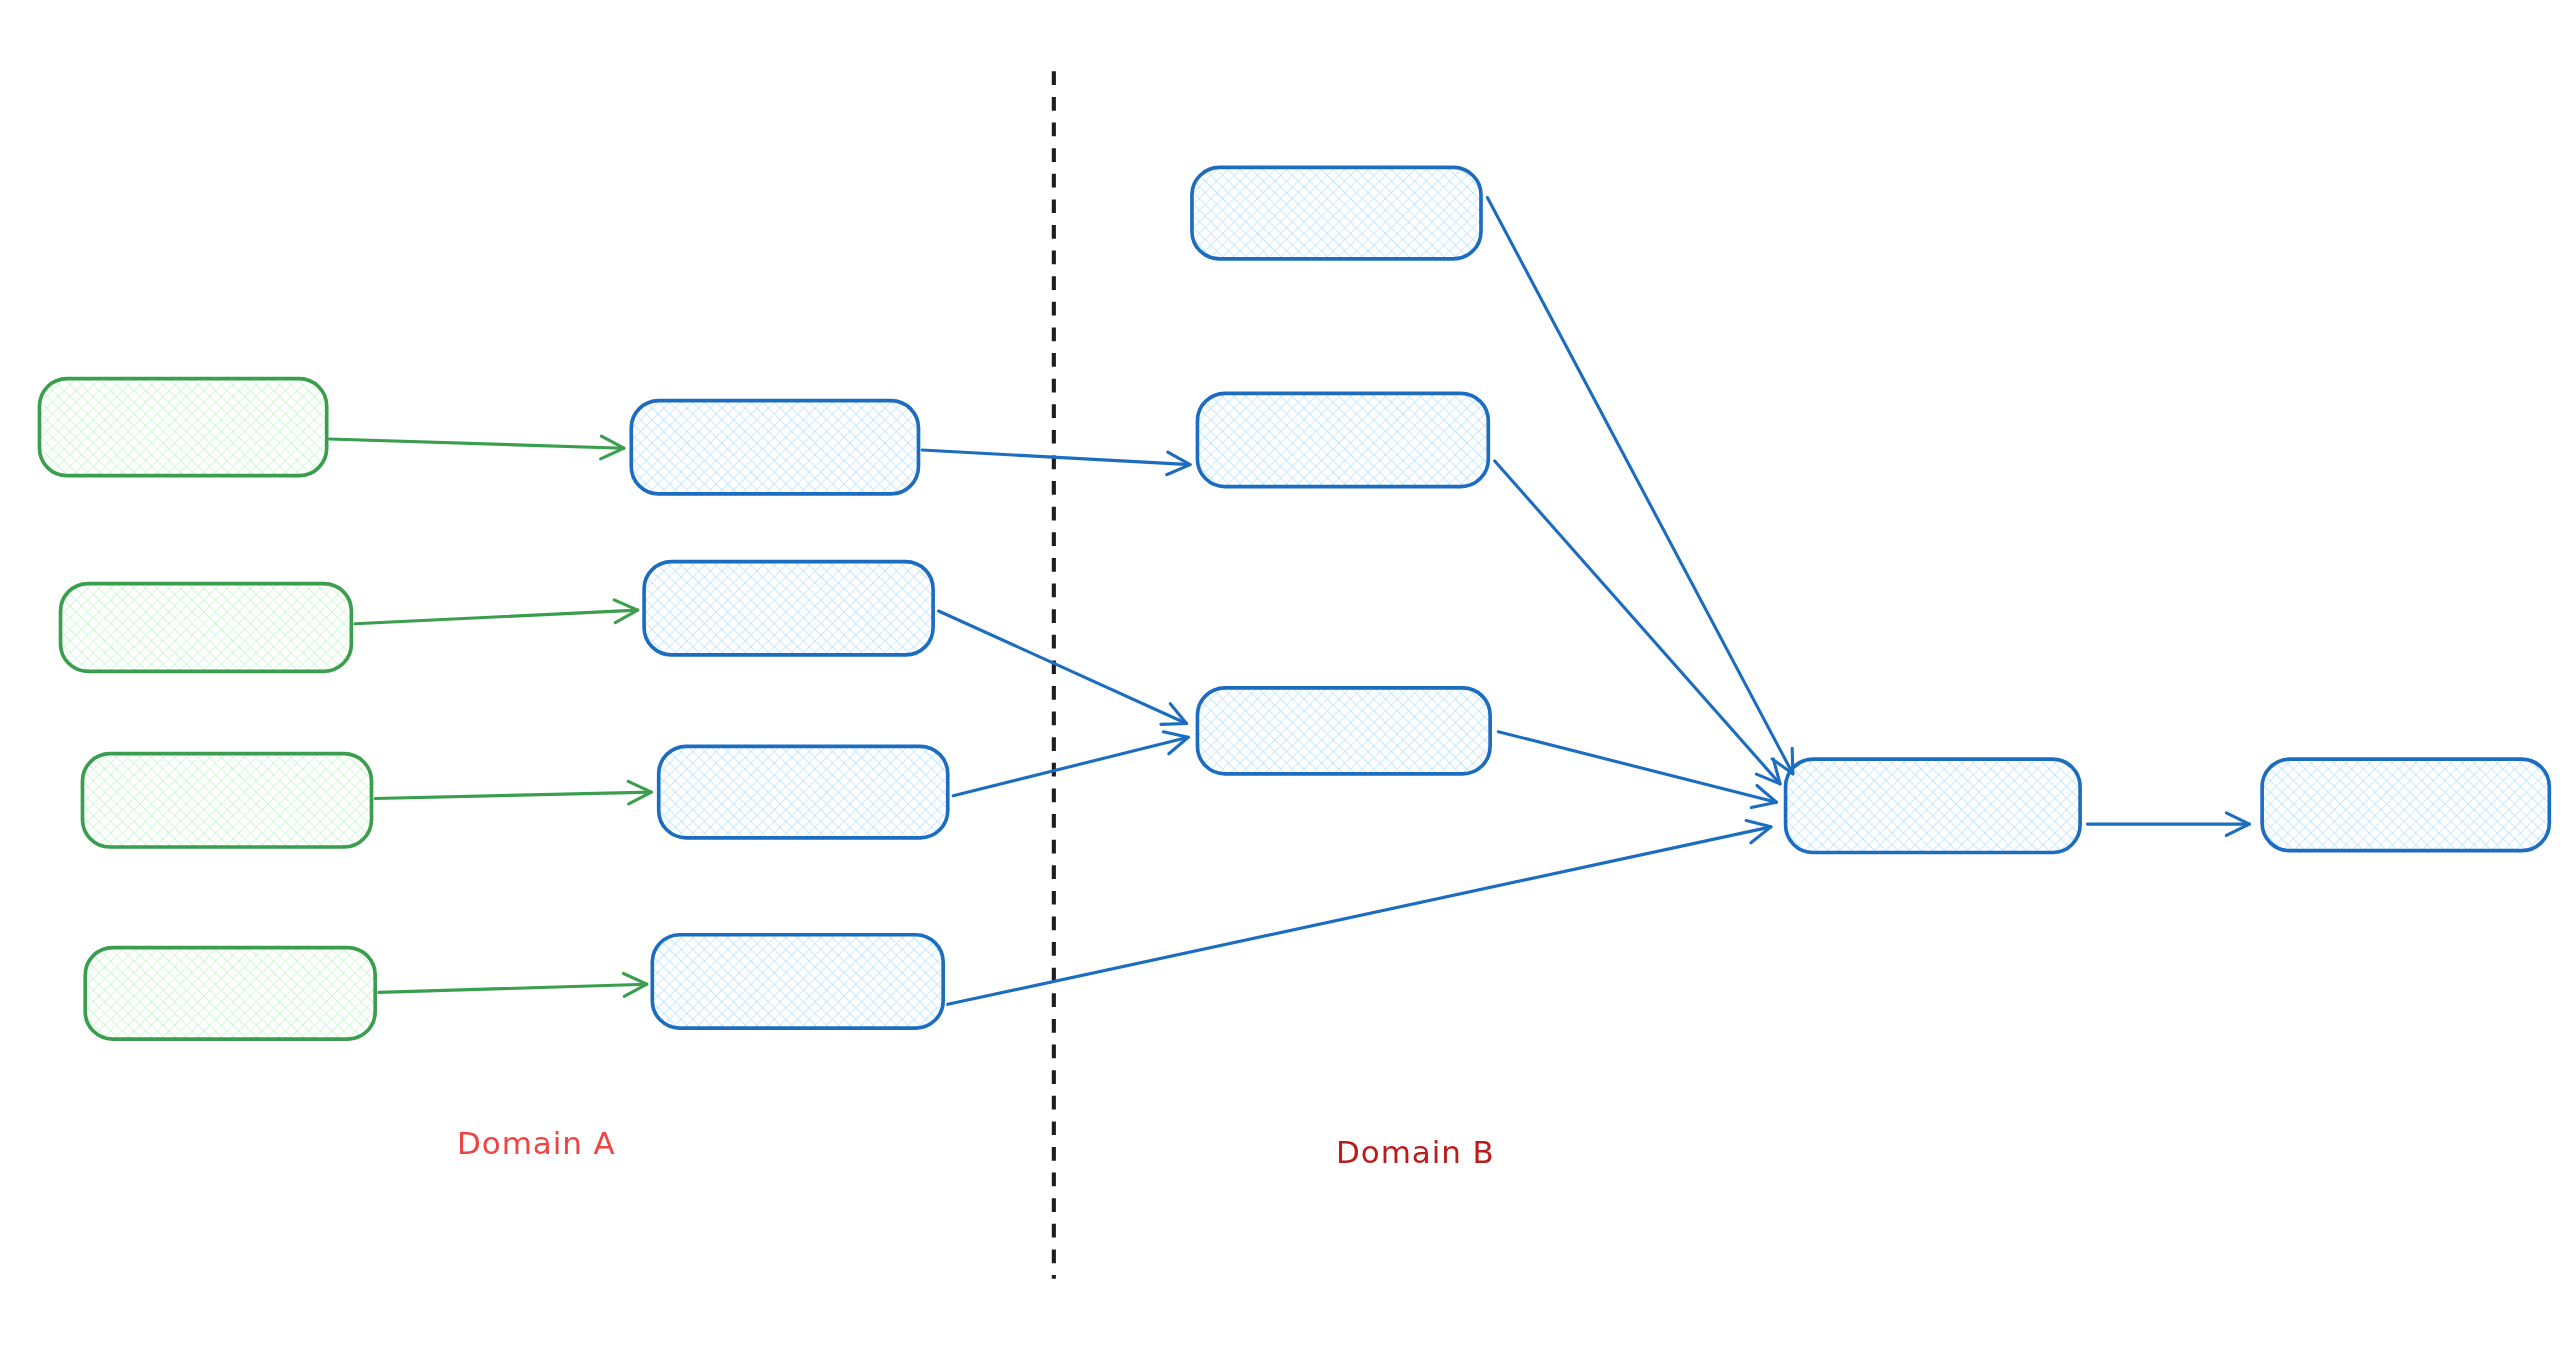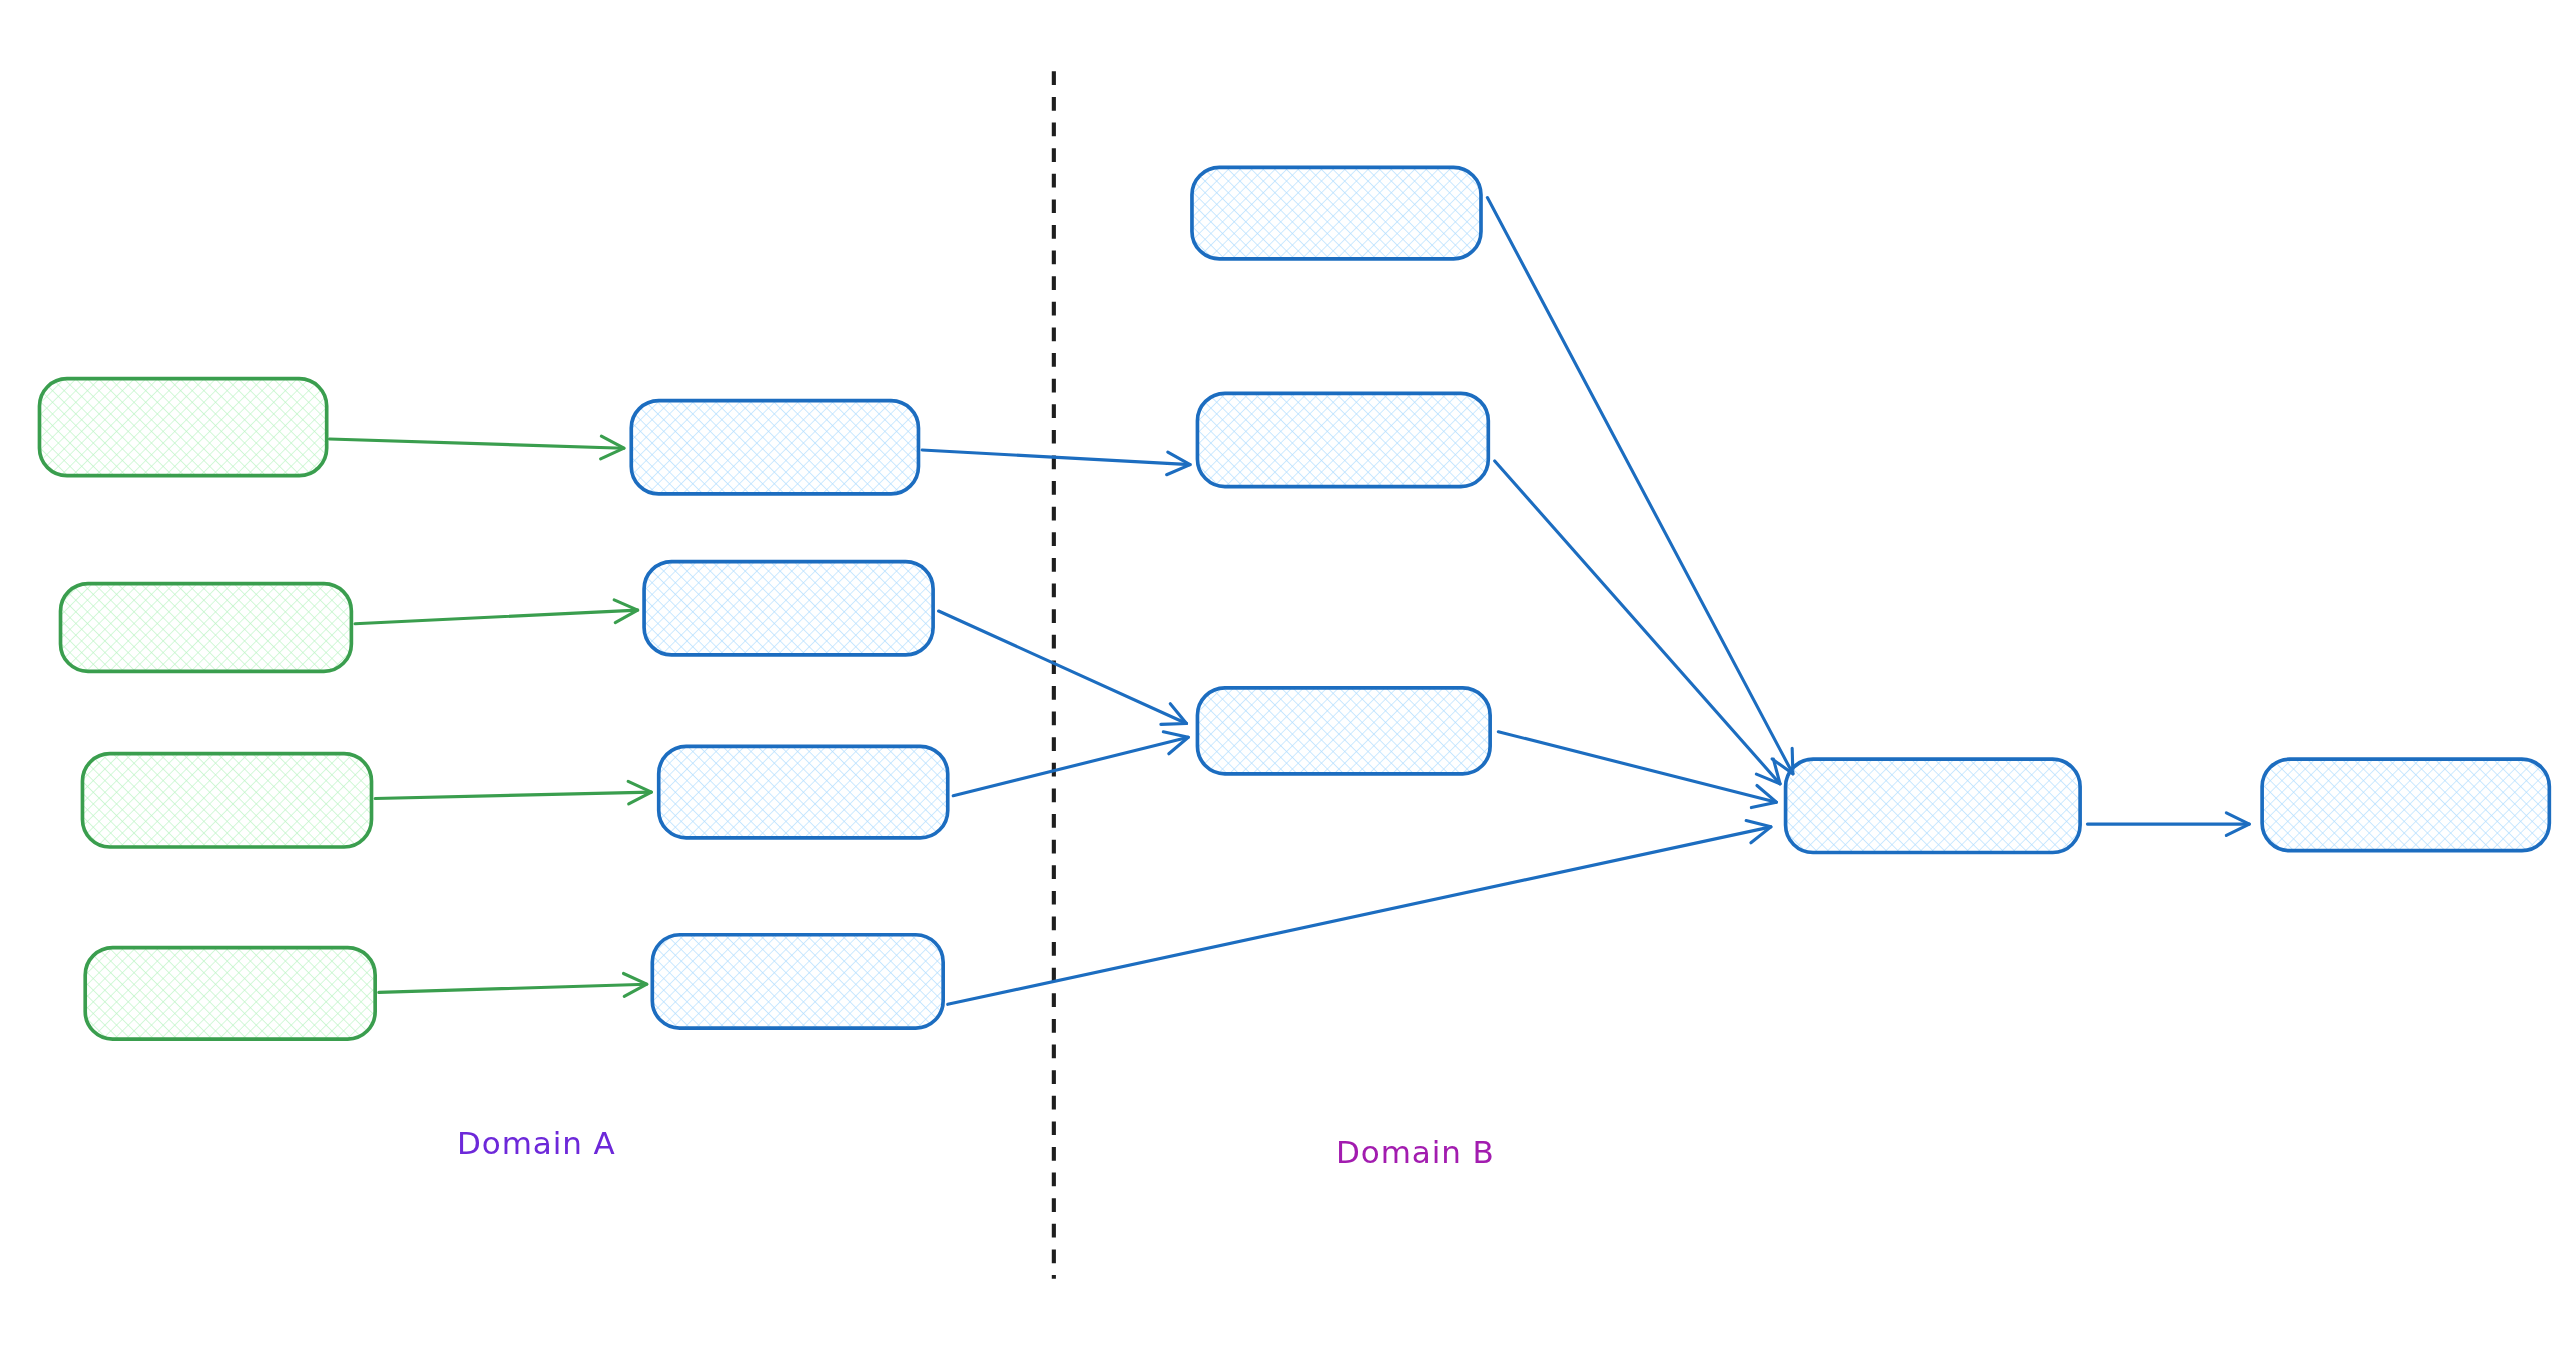--- a/index.html
+++ b/index.html
@@ -90,16 +90,16 @@
         <rect x="720" y="816" width="316" height="100" rx="30" ry="30" fill="url(#hatch-blue)" stroke="#1c6dc0" stroke-width="4"></rect>
         <rect x="713" y="1022" width="318" height="102" rx="30" ry="30" fill="url(#hatch-blue)" stroke="#1c6dc0" stroke-width="4"></rect>
         <rect x="1303" y="183" width="316" height="100" rx="30" ry="30" fill="url(#hatch-blue)" stroke="#1c6dc0" stroke-width="4"></rect>
         <rect x="1309" y="430" width="318" height="102" rx="30" ry="30" fill="url(#hatch-blue)" stroke="#1c6dc0" stroke-width="4"></rect>
         <rect x="1309" y="752" width="320" height="94" rx="30" ry="30" fill="url(#hatch-blue)" stroke="#1c6dc0" stroke-width="4"></rect>
         <rect x="1952" y="830" width="322" height="102" rx="30" ry="30" fill="url(#hatch-blue)" stroke="#1c6dc0" stroke-width="4"></rect>
         <rect x="2473" y="830" width="314" height="100" rx="30" ry="30" fill="url(#hatch-blue)" stroke="#1c6dc0" stroke-width="4"></rect>
       </g>
   </svg>
 
-  <div class="domain-label" id="label-domain-a" style="color: #6d28d9;">Domain A</div>
-  <div class="domain-label" id="label-domain-b" style="color: #a21caf;">Domain B</div>
+  <div class="domain-label" id="label-domain-a" style="color: #ef4444;">Domain A</div>
+  <div class="domain-label" id="label-domain-b" style="color: #b91c1c;">Domain B</div>
 </div>
 
 
 </body></html>

